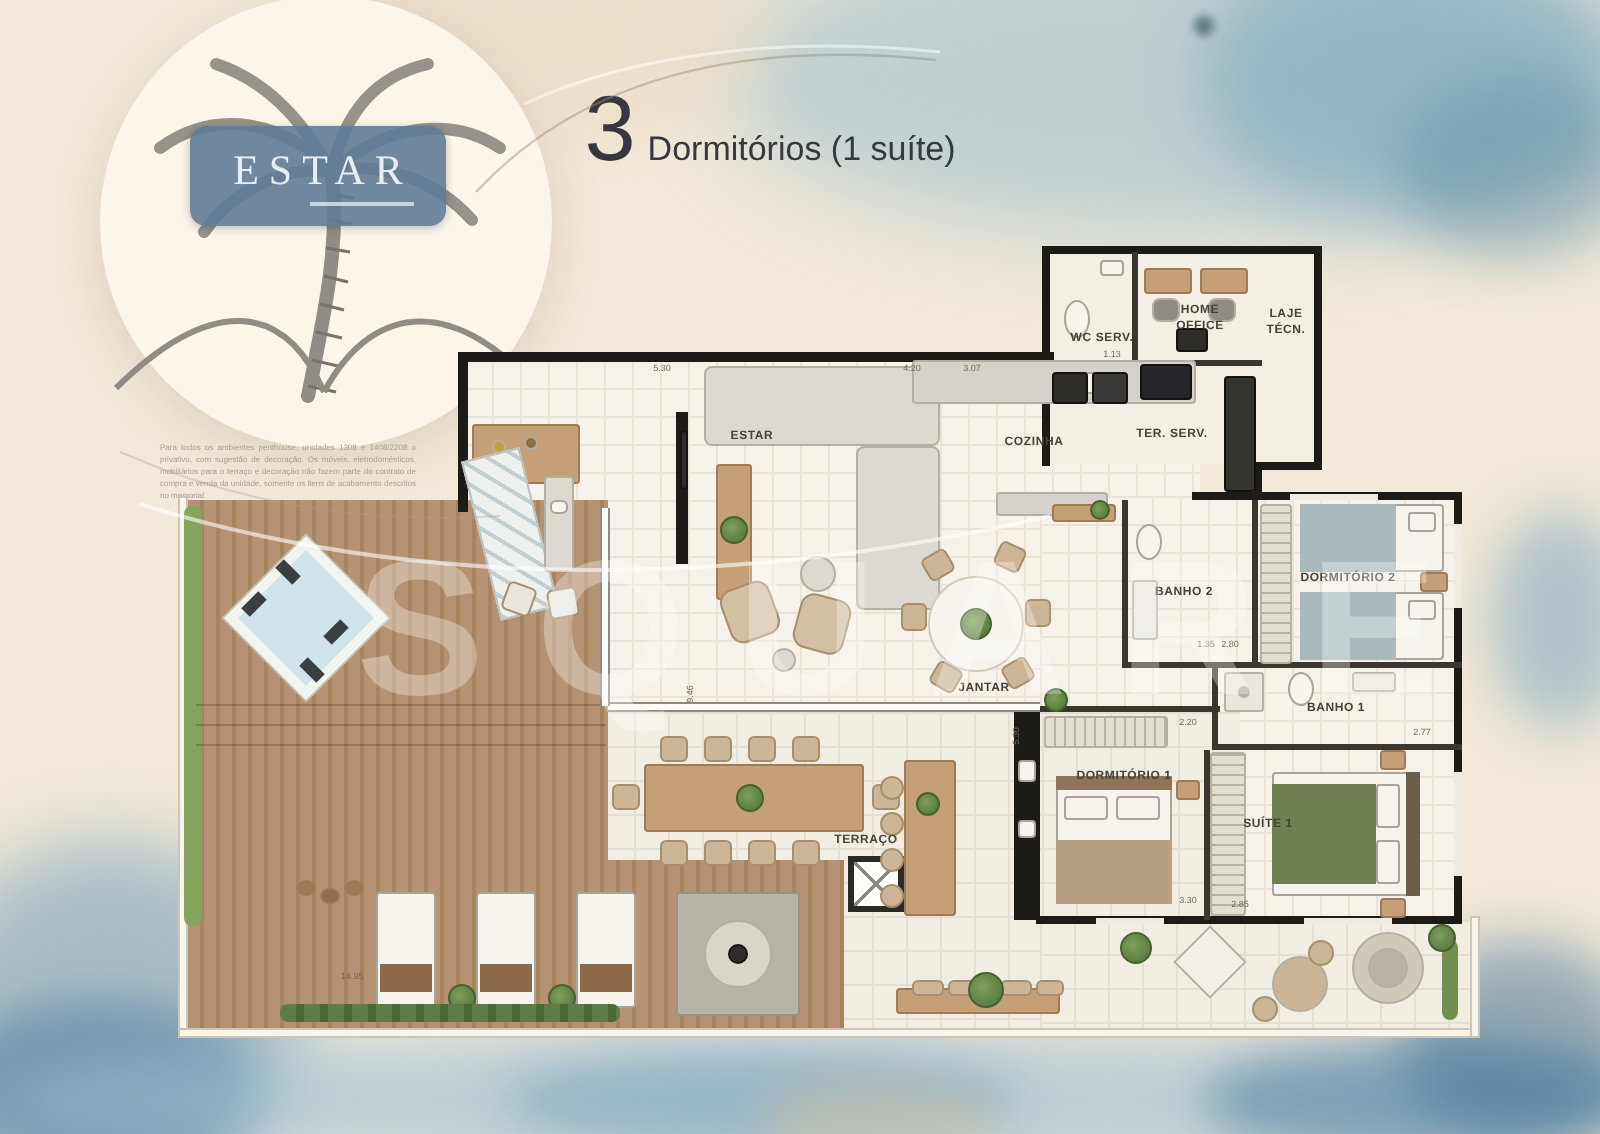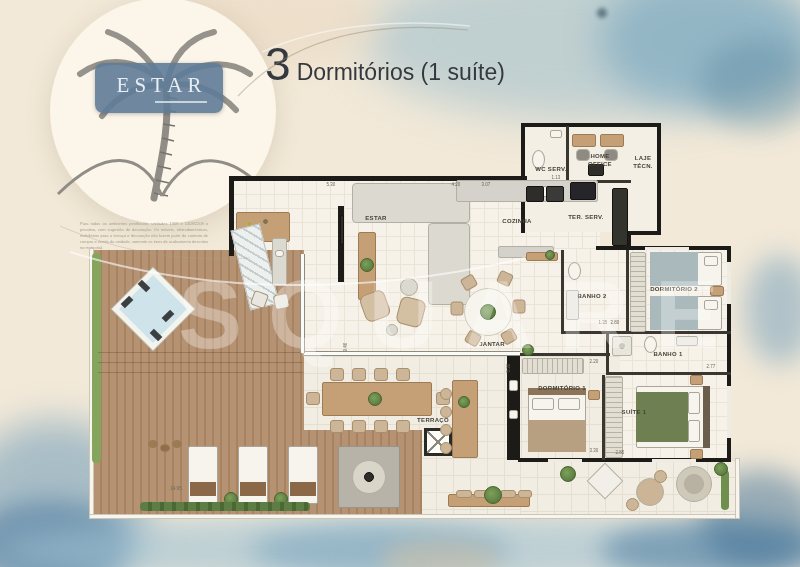--- a/index.html
+++ b/index.html
@@ -29,21 +29,21 @@
   .dim-label{position:absolute;font-size:4.5px;color:#6e6a5e;z-index:22;white-space:nowrap}
   #wm-circle{position:absolute;left:50px;top:-2px;width:226px;height:226px;border-radius:50%;background:#fbf5ea;box-shadow:0 6px 26px rgba(120,100,70,.18);z-index:5}
   #logo{position:absolute;left:95px;top:63px;width:128px;height:50px;background:rgba(95,124,152,.9);border-radius:8px;display:flex;flex-direction:column;justify-content:center;box-shadow:0 1px 4px rgba(0,0,0,.25);z-index:6}
   #logo .t{font-family:"Liberation Serif",serif;font-size:21px;letter-spacing:5px;color:#e7edf3;text-align:center;text-indent:5px}
   #logo .line{width:52px;height:2px;background:rgba(230,238,244,.75);margin:3px 16px 0 auto}
   #disclaimer{position:absolute;left:80px;top:221px;width:128px;font-size:4px;line-height:1.5;color:#a59d8e;text-align:justify;z-index:6}
   #header{position:absolute;left:260px;top:40px;width:250px;text-align:center;z-index:6;color:#35393f}
   #header .kicker{font-size:10px;font-weight:bold;letter-spacing:2px;color:#4e535d}
   #header .title{display:flex;justify-content:center;align-items:baseline;margin-top:4px}
   #header .num{font-size:46px;line-height:.9;font-weight:normal}
-  #header .rest{font-size:23px;margin-left:6px;font-weight:normal}
+  #header .rest{font-size:17px;margin-left:6px;font-weight:normal}
   #header .sub{font-size:10px;font-weight:bold;margin-top:5px;color:#3d414a}
   #big-wm{position:absolute;left:178px;top:260px;font-size:96px;font-weight:bold;letter-spacing:26px;color:rgba(255,255,255,.32);z-index:30;pointer-events:none}
   svg.overlay{position:absolute;left:0;top:0;z-index:31;pointer-events:none}
   #plan{position:absolute;inset:0;z-index:9}
 </style>
 </head>
 <body>
 
 <div id="stage">
 

